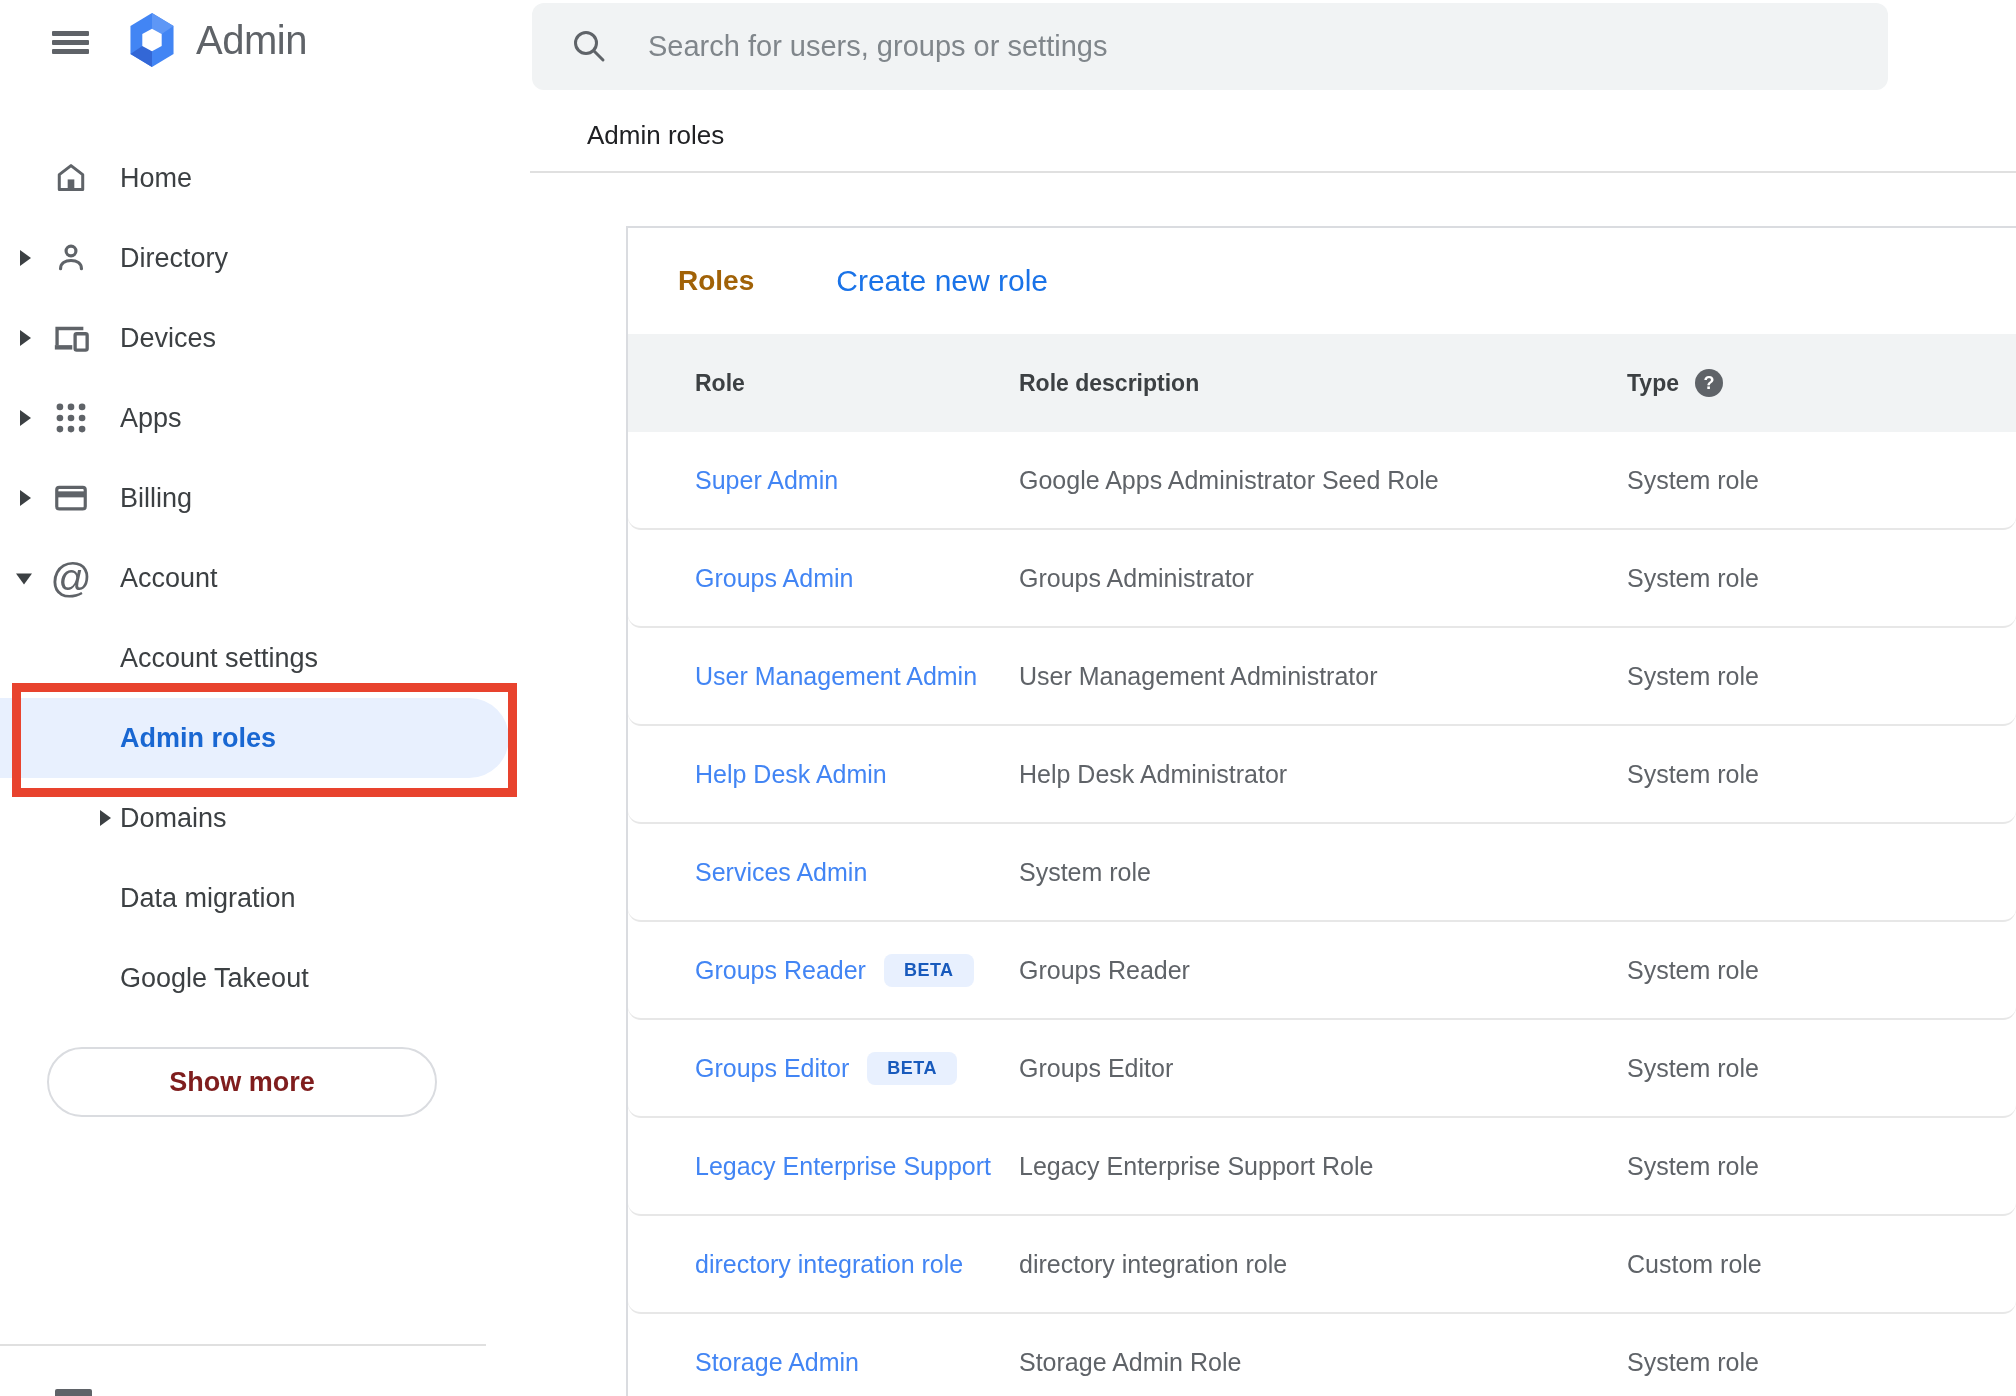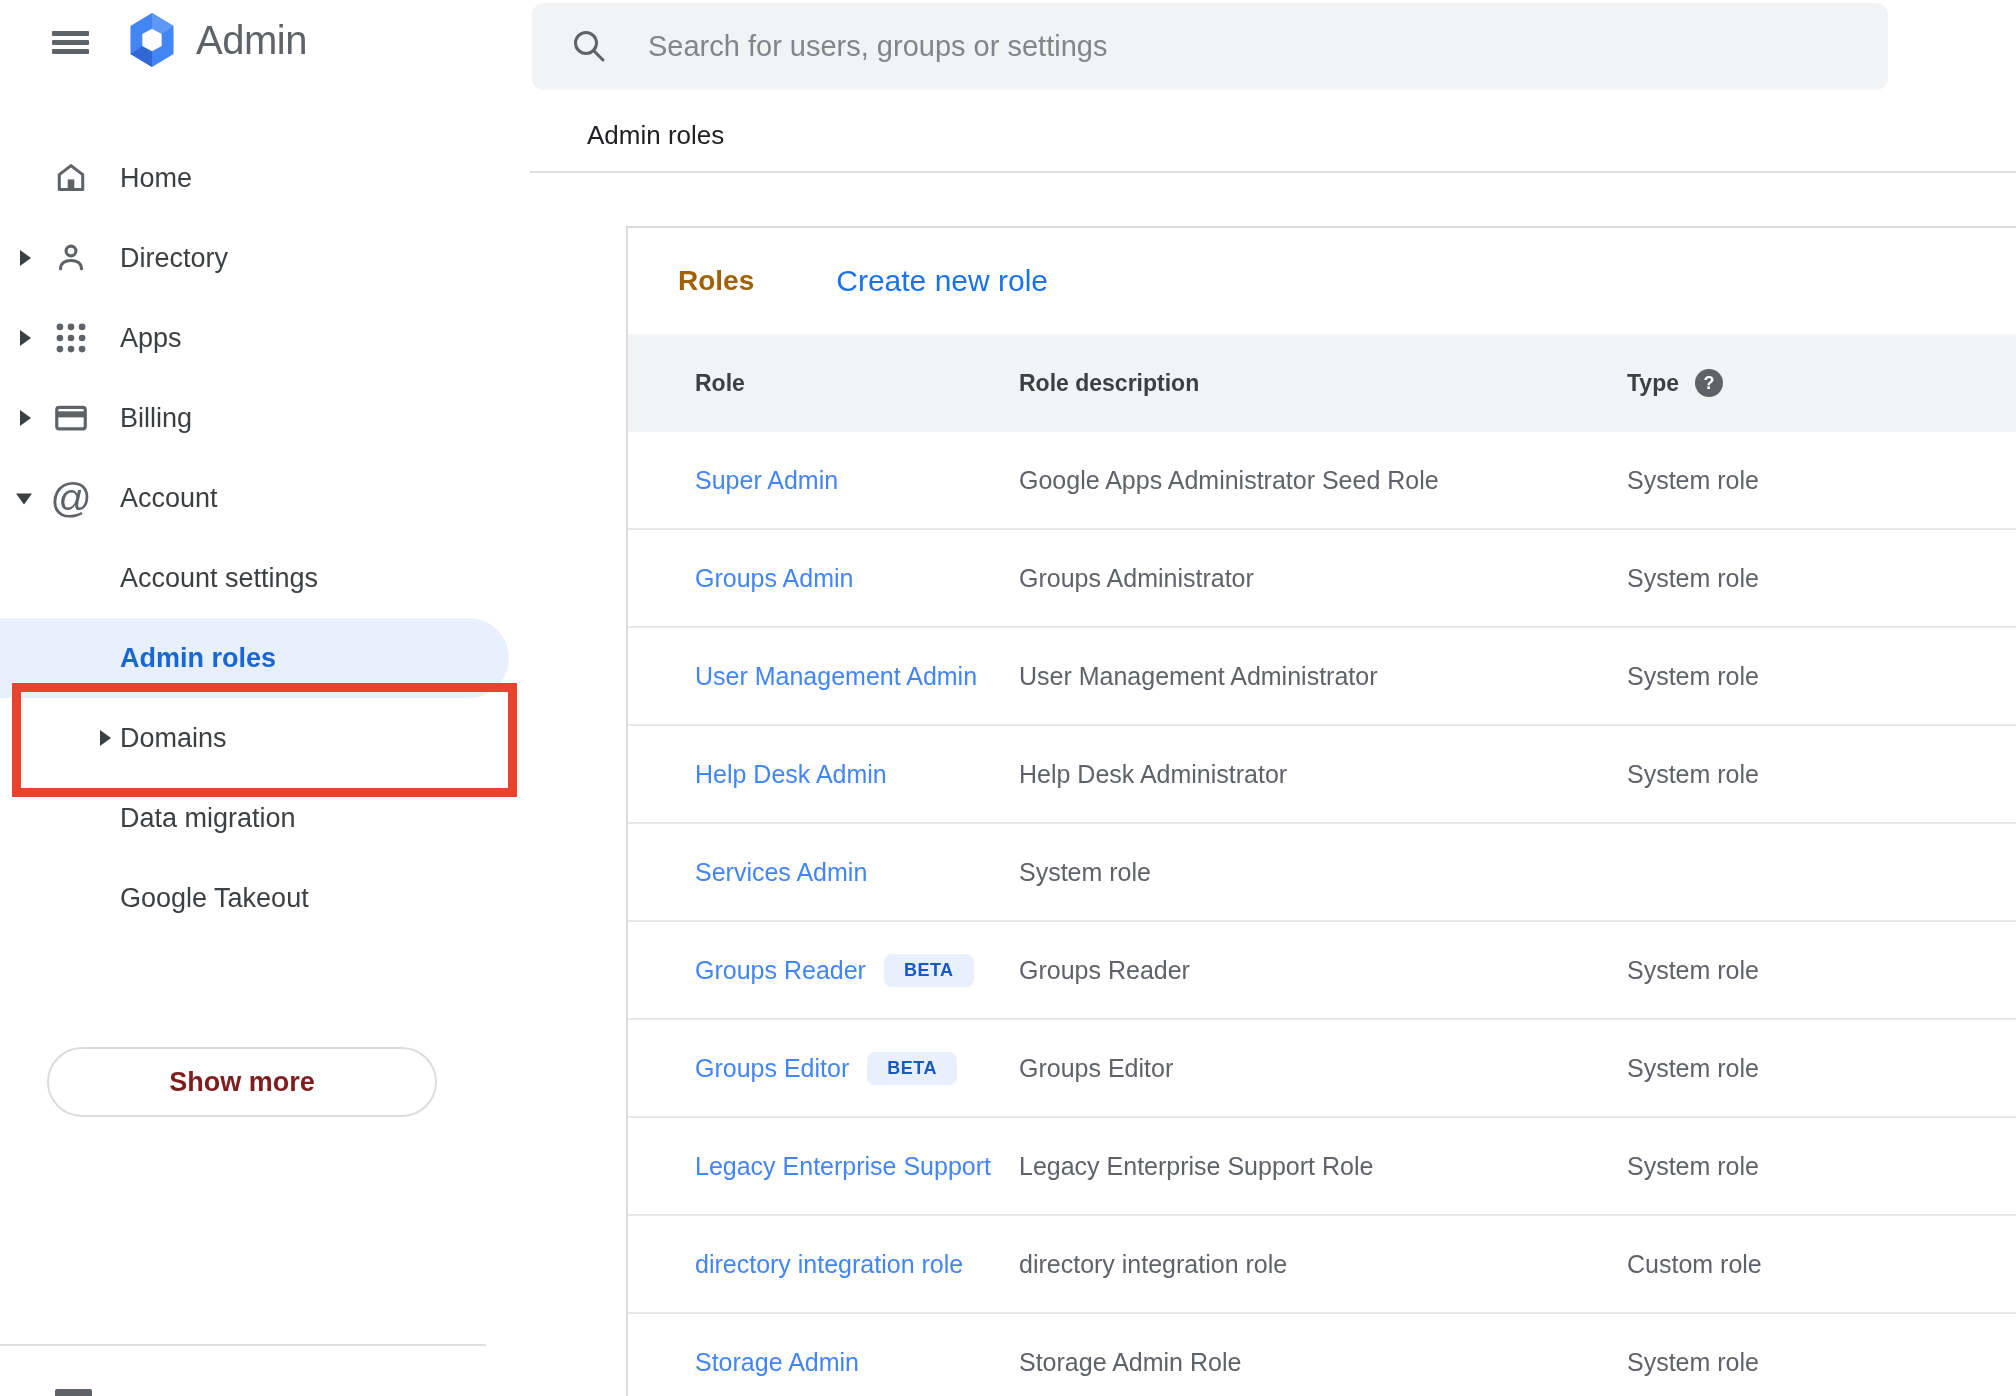--- a/index.html
+++ b/index.html
@@ -64,21 +64,21 @@
 
   .thead{height:98px;background:#f1f3f4;display:flex;align-items:center;
     font-size:23px;color:#3c4043;font-weight:bold;}
   .col-role{width:374px;padding-left:50px;flex:none;margin-left:17px;}
   .col-desc{width:608px;flex:none;}
   .col-type{flex:1;display:flex;align-items:center;}
   .help-icon{width:28px;height:28px;border-radius:50%;background:#5f6368;color:#fff;margin-left:16px;
     display:flex;align-items:center;justify-content:center;font-size:18px;font-weight:bold;cursor:pointer;}
 
   .trow{height:98px;display:flex;align-items:center;border-bottom:2px solid #e7e7e7;
-    font-size:25px;color:#5f6368;}
+    font-size:25px;color:#5f6368;border-radius:13px;}
   .trow .col-role{display:flex;align-items:center;}
   .role-link{color:#4285f4;cursor:pointer;text-decoration:none;white-space:nowrap;}
   .beta-badge{margin-left:18px;background:#e8f0fe;color:#185abc;font-size:18px;font-weight:bold;
     letter-spacing:0.5px;padding:6px 20px;border-radius:8px;}
 </style>
 </head>
 <body>
 
 <div class="topbar">
   <div class="hamburger">
@@ -128,20 +128,31 @@
         <svg viewBox="0 0 24 24" fill="none" stroke="#5f6368" stroke-width="2">
           <circle cx="12" cy="7.6" r="3.1"></circle>
           <path d="M5.4 18.8 c0-3.5 3-5.2 6.6-5.2 s6.6 1.7 6.6 5.2" stroke-linecap="round"></path>
         </svg>
       </span>
     <span class="label">Directory</span>
   </div>
     <div class="side-item">
     <span class="arrow arr-right"></span>
     <span class="icon">
+        <svg viewBox="0 0 24 24" fill="none" stroke="#5f6368">
+          <path d="M3.2 16.8 V6 h16.6" stroke-width="2.1"></path>
+          <path d="M1.8 17.9 h11" stroke-width="2.8"></path>
+          <rect x="14.6" y="9.3" width="7.6" height="10.4" rx="1" fill="#ffffff" stroke-width="2.1"></rect>
+        </svg>
+      </span>
+    <span class="label">Devices</span>
+  </div>
+    <div class="side-item">
+    <span class="arrow arr-right"></span>
+    <span class="icon">
         <svg viewBox="0 0 24 24" fill="#5f6368">
           <circle cx="5" cy="5" r="2.1"></circle>
           <circle cx="12" cy="5" r="2.1"></circle>
           <circle cx="19" cy="5" r="2.1"></circle>
           <circle cx="5" cy="12" r="2.1"></circle>
           <circle cx="12" cy="12" r="2.1"></circle>
           <circle cx="19" cy="12" r="2.1"></circle>
           <circle cx="5" cy="19" r="2.1"></circle>
           <circle cx="12" cy="19" r="2.1"></circle>
           <circle cx="19" cy="19" r="2.1"></circle>

